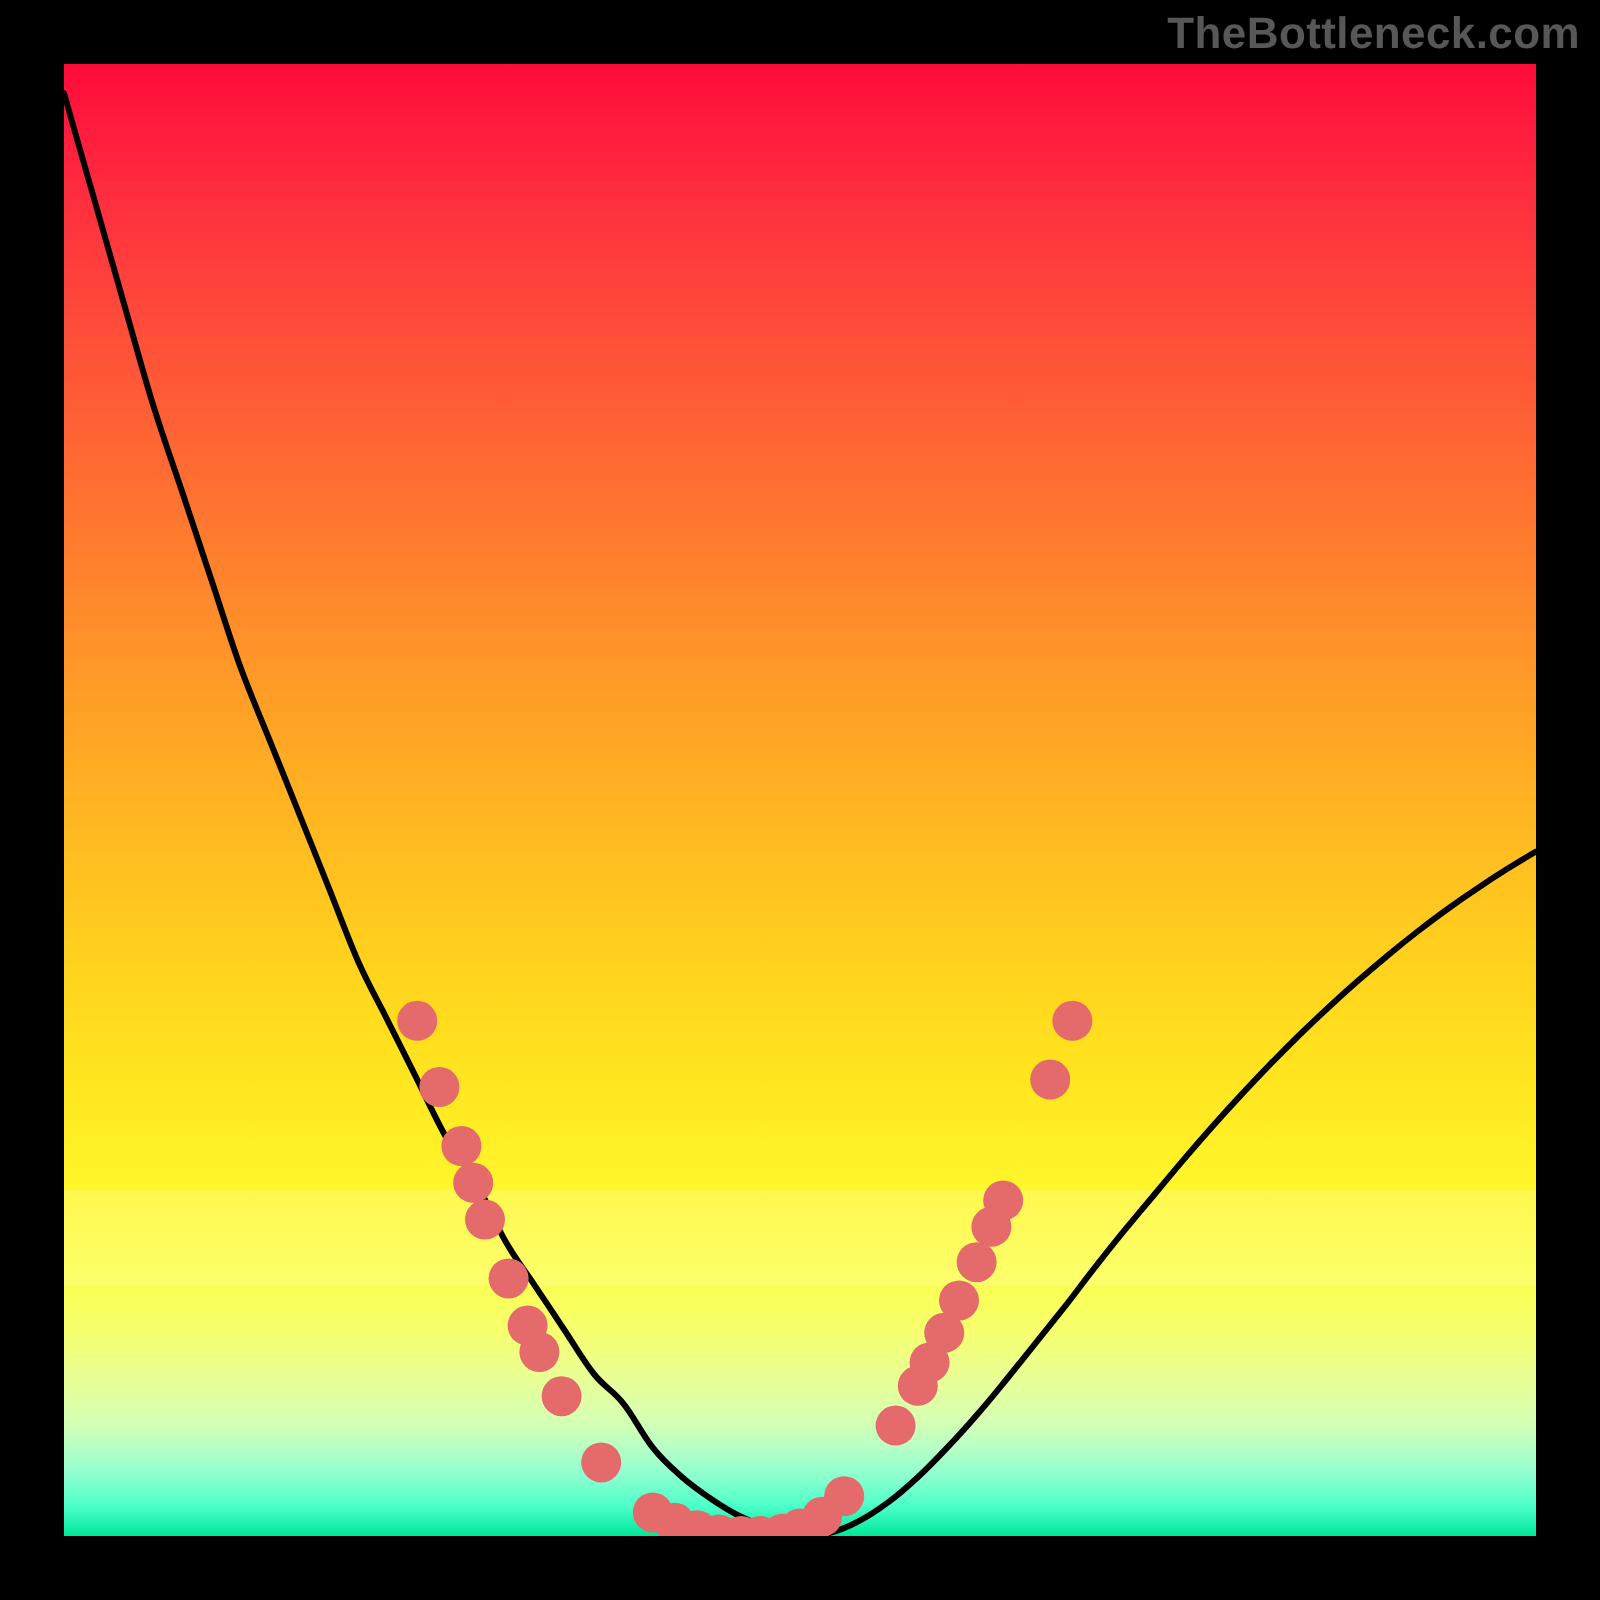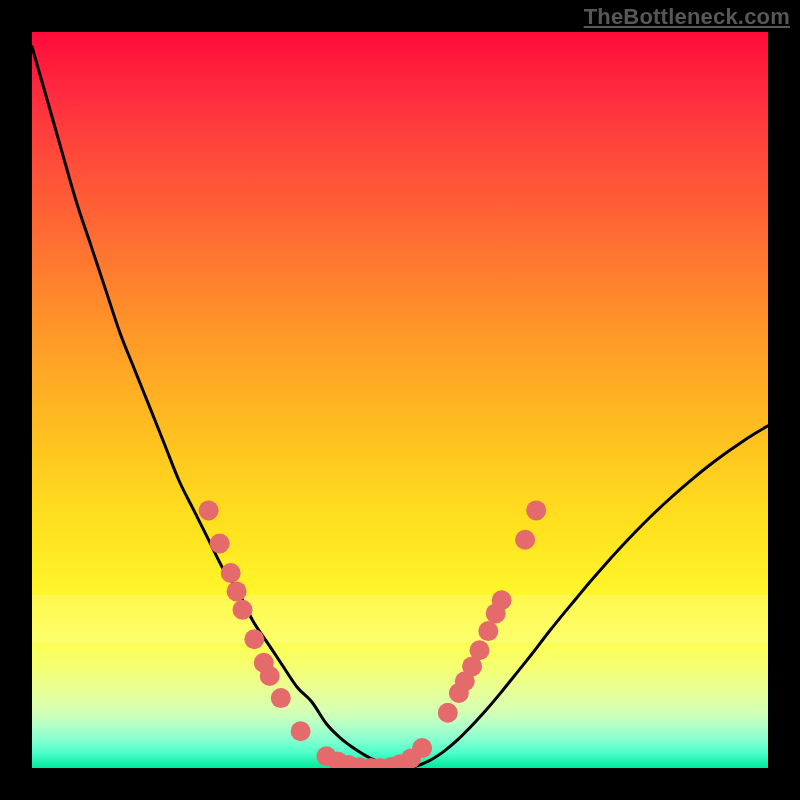--- a/index.html
+++ b/index.html
@@ -48,21 +48,20 @@
     position: absolute;
     inset: 0;
   }
   .watermark {
     position: absolute;
     top: 6px; right: 10px;
     font: 600 22px/1 -apple-system, Segoe UI, Helvetica, Arial, sans-serif;
     color: #575757;
     letter-spacing: 0.2px;
     user-select: none;
-    text-decoration: underline;
   }
 </style>
 </head>
 <body>
 
 <div class="frame">
   <div class="plot">
     <div class="gradient"></div>
     <div class="band" style="top:76.5%; height:6.5%;"></div>
     <svg class="curve" viewBox="0 0 736 736" preserveAspectRatio="none">

